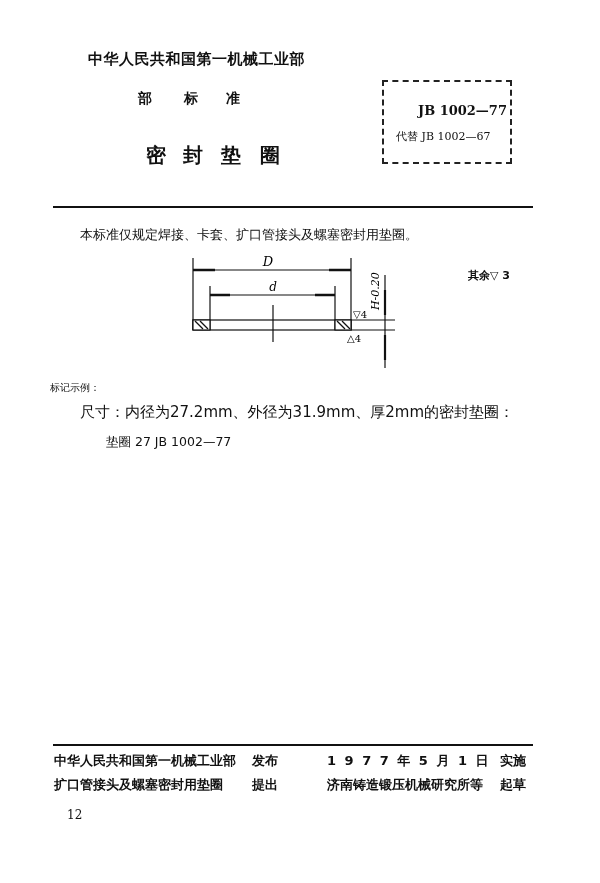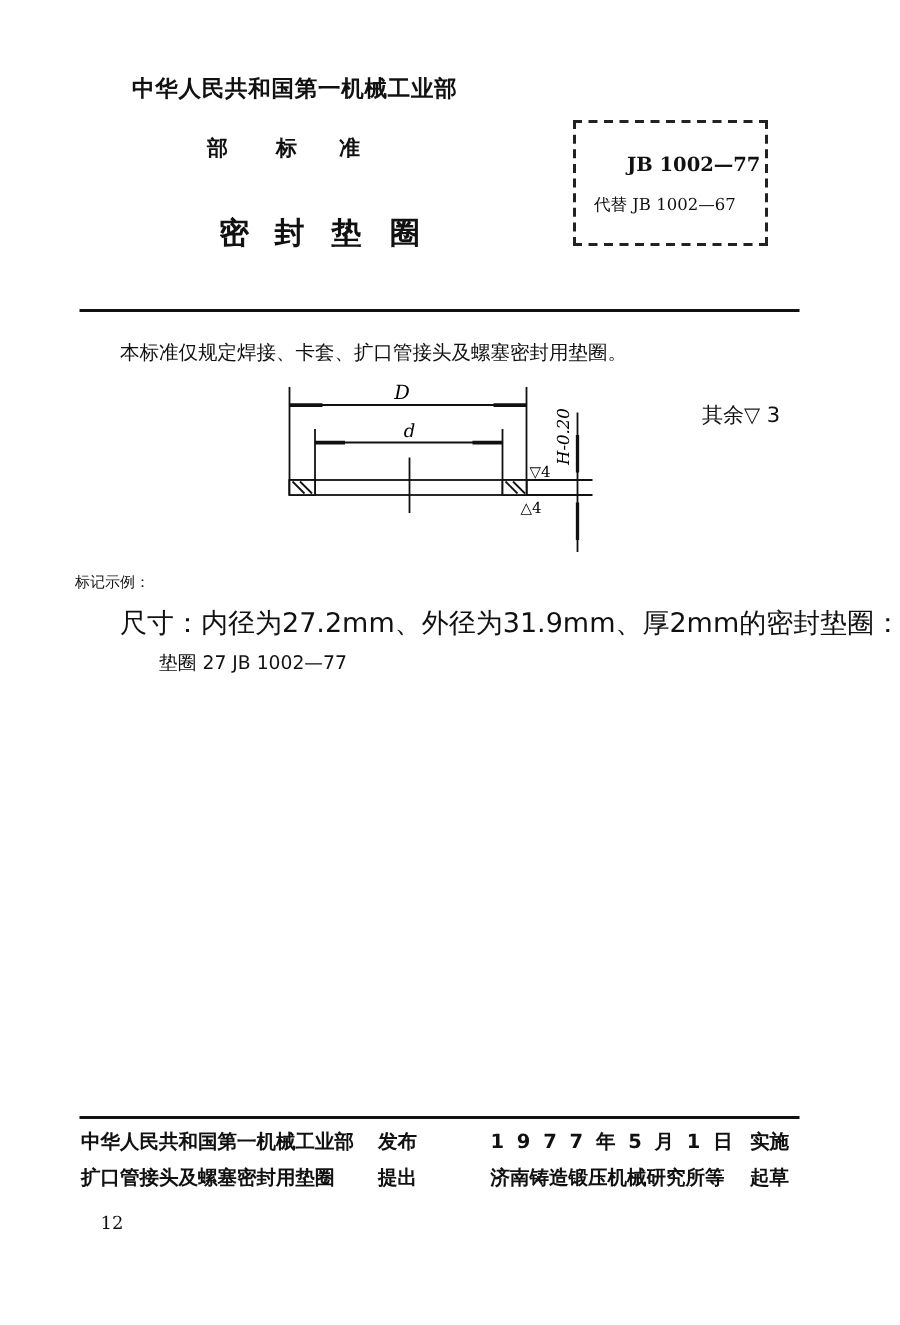--- a/index.html
+++ b/index.html
@@ -9,23 +9,23 @@
   .serif { font-family: "DejaVu Serif", serif; }
   .ministry { left: 88px; top: 50px; font-size: 15px; font-weight: bold; letter-spacing: 0.5px; }
   .bubiaozhun { top: 90px; font-size: 14px; font-weight: bold; }
   .title { top: 142px; font-size: 20px; font-weight: bold; }
   .stdbox { left: 382px; top: 80px; width: 130px; height: 84px;
             border: 2px dashed #222; box-sizing: border-box; }
   .stdno { left: 402px; top: 103px; font-size: 13px; font-weight: bold; margin-left: 16px; }
   .replace { left: 396px; top: 129px; font-size: 11px; }
   .hr { position: absolute; height: 2px; background: #111; }
   .scope { left: 80px; top: 226px; font-size: 13px; font-family: Liberation Mono, monospace; }
-  .other { left: 468px; top: 268px; font-size: 14px; font-weight: normal; }
+  .other { left: 468px; top: 268px; font-size: 11px; font-weight: bold; }
   .mark-label { left: 50px; top: 381px; font-size: 10px; }
-  .mark-size { left: 80px; top: 403px; font-size: 18px; text-align: right; }
+  .mark-size { left: 80px; top: 403px; font-size: 15px; text-align: right; }
   .mark-ex { left: 106px; top: 434px; font-size: 12.5px; }
   .foot { font-size: 13px; font-weight: bold; top: 0; }
   .pageno { left: 67px; top: 808px; font-size: 12px; }
   svg { position: absolute; }
 </style>
 </head>
 <body>
 
 <div class="abs ministry">中华人民共和国第一机械工业部</div>
 <div class="abs bubiaozhun" style="left:138px">部</div>

